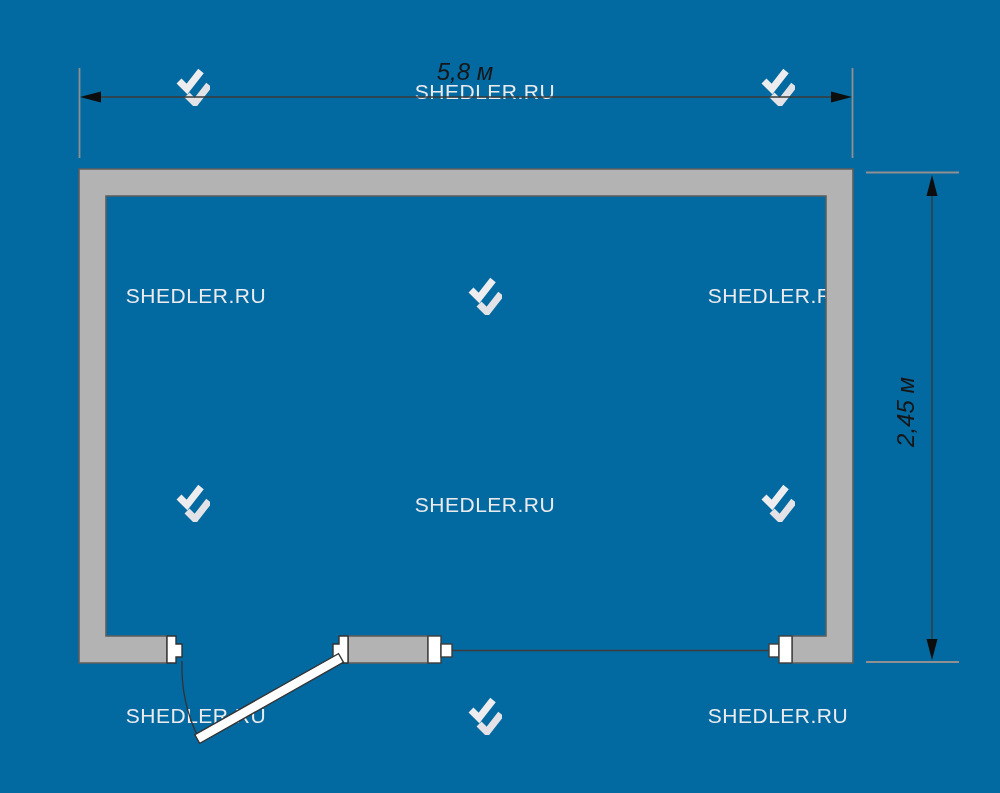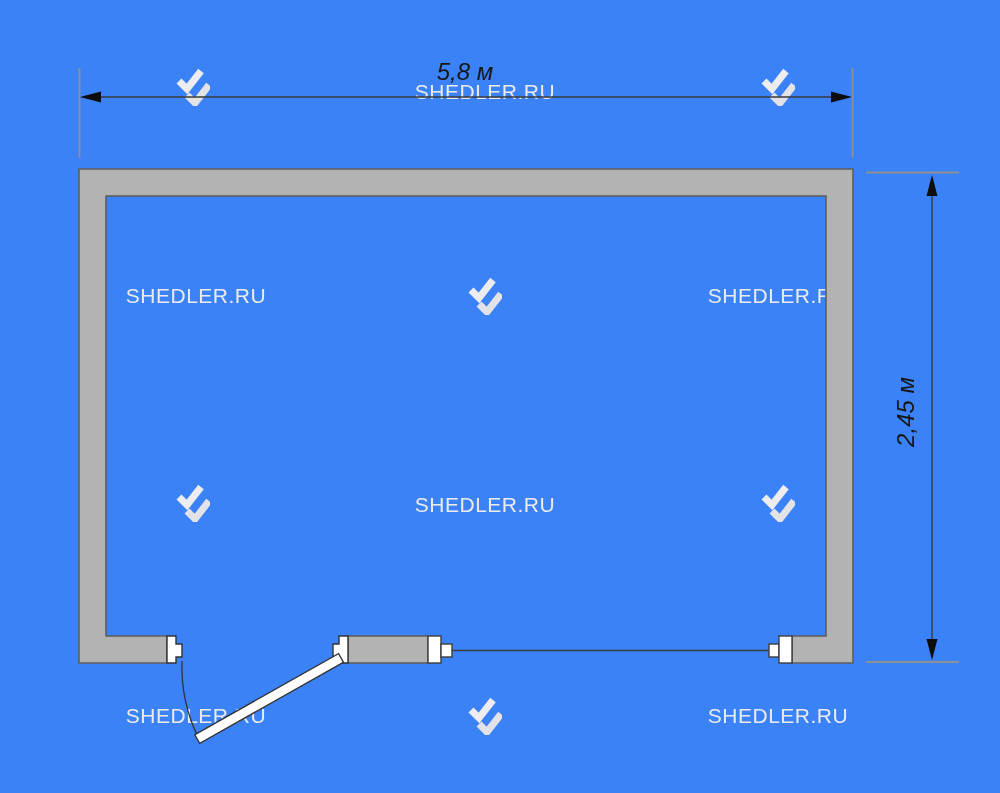--- a/index.html
+++ b/index.html
@@ -1,20 +1,20 @@
 <!DOCTYPE html>
 <html><head>
 <meta charset="utf-8">
 <style>
   html, body { margin: 0; padding: 0; background: #ffffff; }
   .stage {
     position: relative;
     width: 1000px;
     height: 793px;
-    background: #3b82f6;
+    background: #0369a1;
     overflow: hidden;
     font-family: "Liberation Sans", sans-serif;
   }
   .wm-layer { position: absolute; inset: 0; }
   .wm-text {
     position: absolute;
     transform: translate(-50%, -50%);
     font-size: 21px;
     letter-spacing: 0.5px;
     color: #ebebee;

